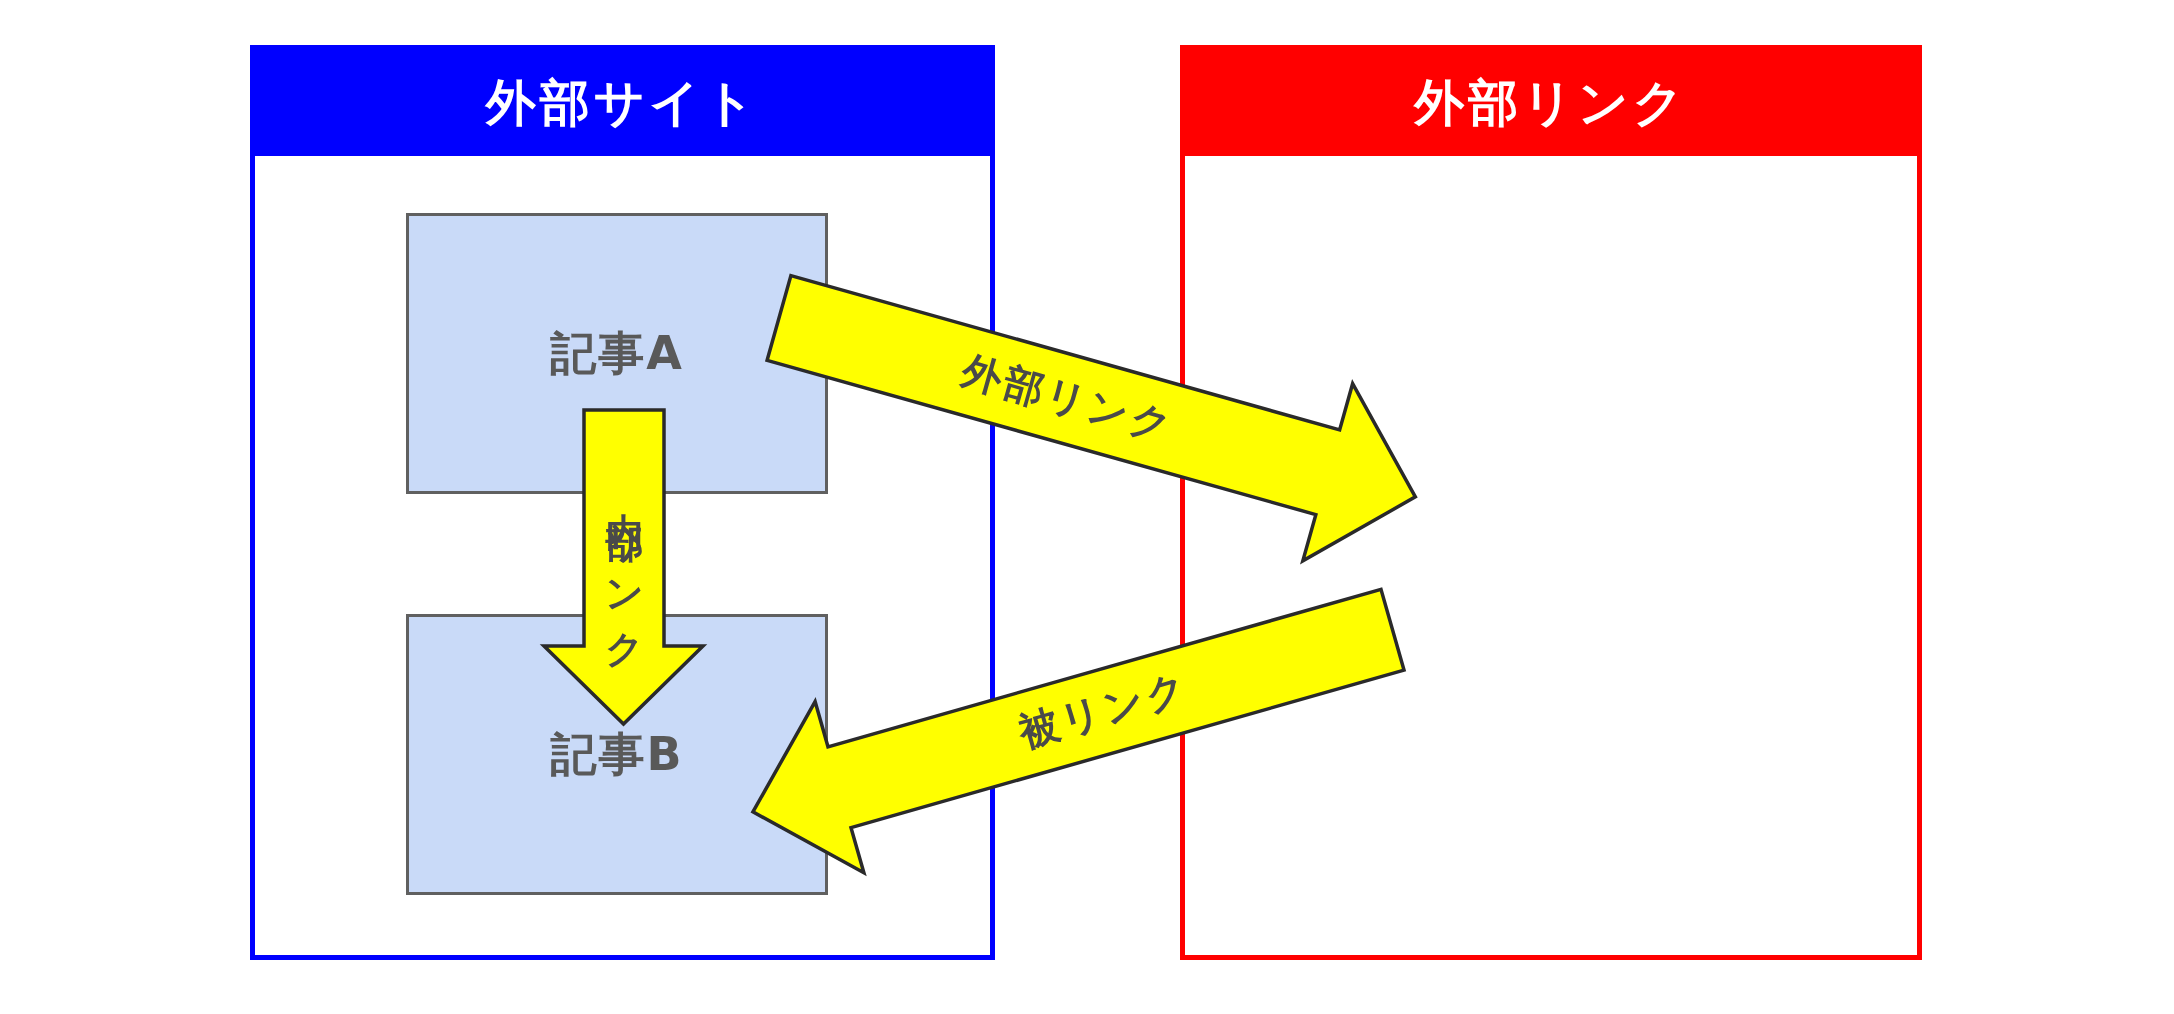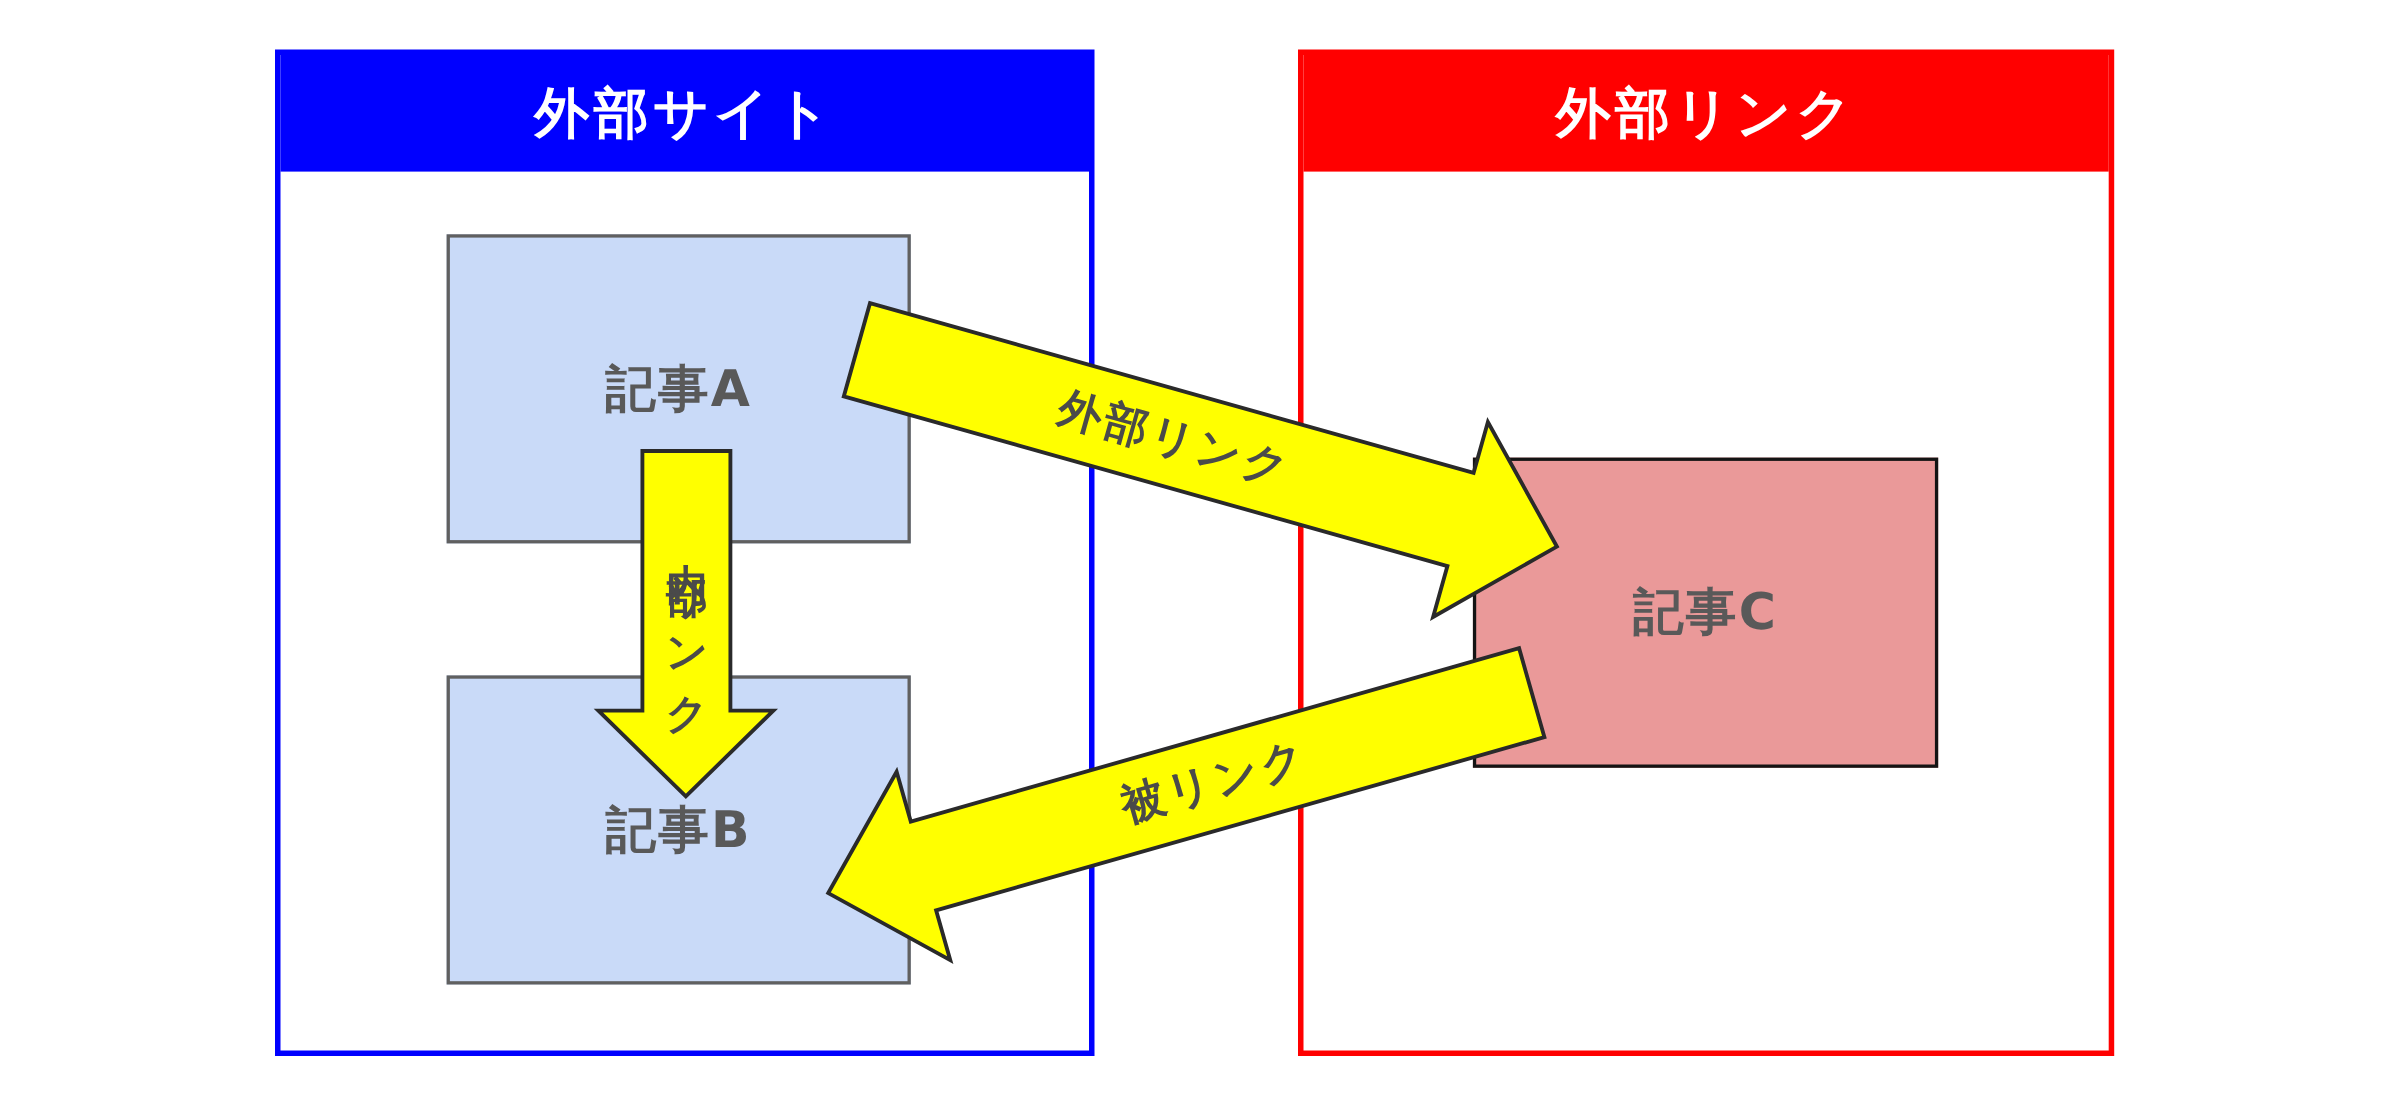--- a/index.html
+++ b/index.html
@@ -120,23 +120,20 @@
     <div id="article-a" class="article-box blue">
       <span>記事A</span>
     </div>
     <div id="article-b" class="article-box blue">
       <span>記事B</span>
     </div>
   </div>
 
   <div class="site-container external">
     <div class="site-header">外部リンク</div>
-    <div id="article-c" class="article-box pink">
-      <span>記事C</span>
-    </div>
   </div>
 
   <svg id="arrow-layer" viewBox="0 0 2174 1014" xmlns="http://www.w3.org/2000/svg">
 
     <polygon class="arrow-shape" points="584,410 664,410 664,646 703,646 623.5,724 544,646 584,646"></polygon>
 
     <g transform="translate(779,318) rotate(15.7)">
       <polygon class="arrow-shape" points="0,-44 570,-44 570,-92 661,0 570,92 570,44 0,44"></polygon>
     </g>
 

